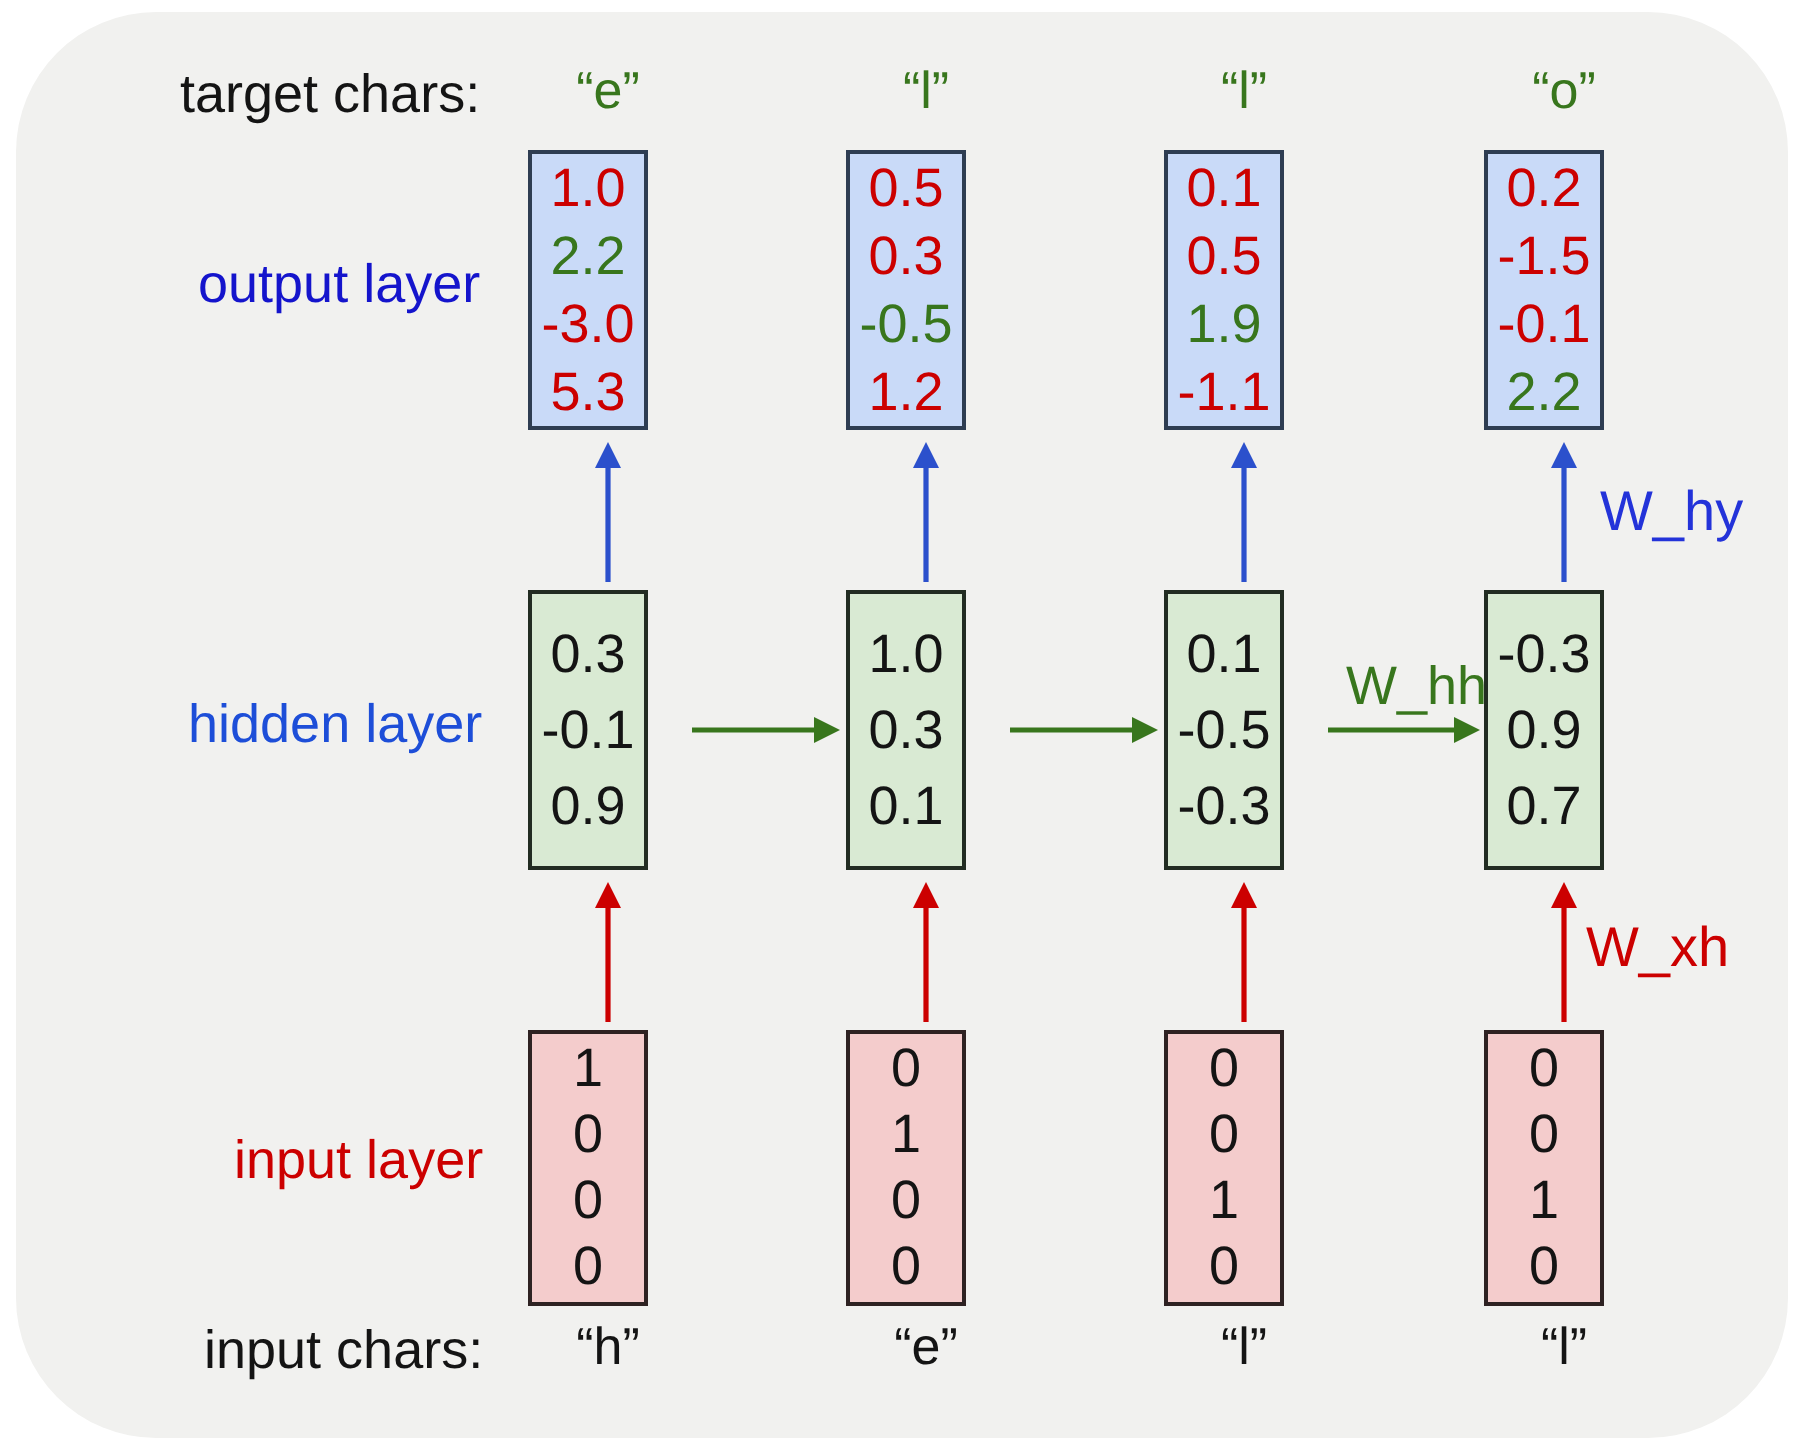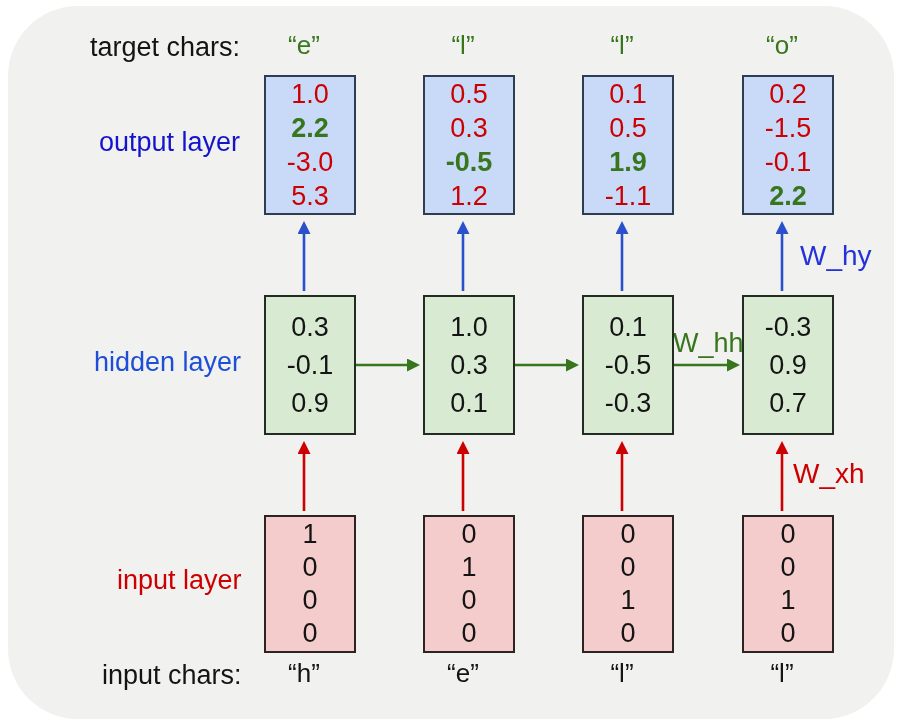--- a/index.html
+++ b/index.html
@@ -6,30 +6,30 @@
   body{
     width:902px;height:725px;position:relative;background:#ffffff;
     font-family:"Liberation Sans", sans-serif;overflow:hidden;
   }
   .panel{
     position:absolute;left:8px;top:6px;width:886px;height:713px;
     background:#f1f1ef;border-radius:70px;
   }
   
   .box{
-    position:absolute;width:92px;box-sizing:border-box;
+    position:absolute;width:60px;box-sizing:border-box;
     display:flex;flex-direction:column;justify-content:center;align-items:center;
     text-align:center;border:2px solid #26323e;
   }
   .obox{top:75px;height:140px;background:#c9daf8;border-color:#2e3d52;}
   .hbox{top:295px;height:140px;background:#d9ead3;border-color:#222c22;}
   .ibox{top:515px;height:138px;background:#f4cccc;border-color:#2e2222;}
   .c0{left:264px}.c1{left:423px}.c2{left:582px}.c3{left:742px}
   .obox .num{font-size:27px;line-height:34px;color:#cc0000;}
-  .obox .num[data-kind="target"]{color:#38761d;font-weight:bold;}
+  .obox .num[data-kind="target"]{color:#38761d;font-weight:normal;}
   .hbox .num{font-size:27px;line-height:38px;color:#141414;}
   .ibox .num{font-size:27px;line-height:33px;color:#141414;}
   
   .lbl{position:absolute;font-size:27px;white-space:nowrap;}
   .lbl-target{left:90px;top:32px;color:#141414;}
   .lbl-output{left:99px;top:127px;color:#1414cc;}
   .lbl-hidden{left:94px;top:347px;color:#1d4ed8;}
   .lbl-input{left:117px;top:565px;color:#cc0000;}
   .lbl-inchars{left:102px;top:660px;color:#141414;}
   .wlbl{position:absolute;font-size:28px;white-space:nowrap;}

